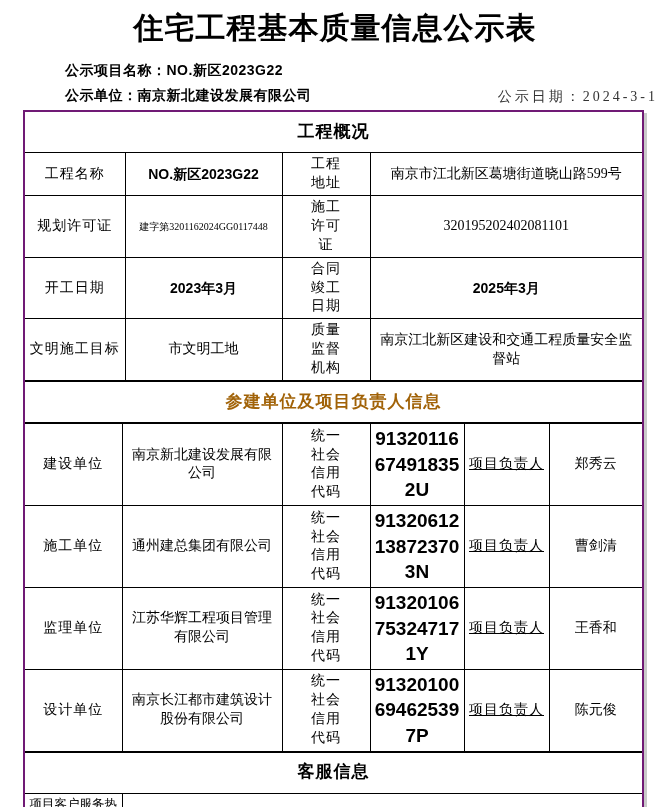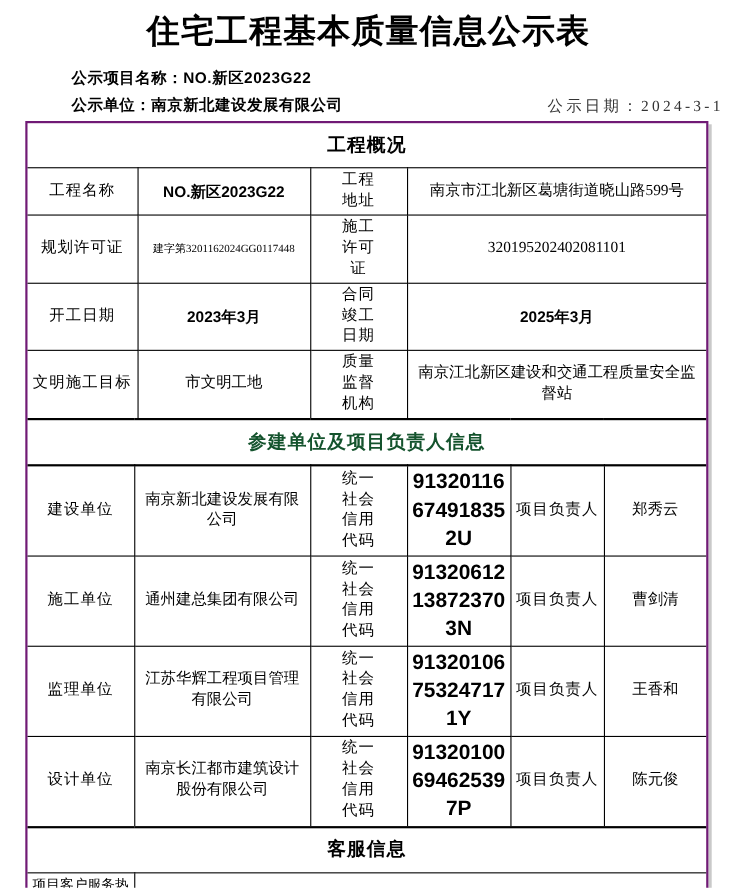--- a/index.html
+++ b/index.html
@@ -34,37 +34,37 @@
   td,th{
     border:1px solid #000;text-align:center;vertical-align:middle;
     padding:2px 5px;font-size:14px;font-weight:normal;line-height:1.35;
     overflow:hidden;
   }
   th.sechead{
     font-family:"Liberation Sans", sans-serif;font-weight:bold;
     font-size:17px;height:36px;letter-spacing:1px;
   }
   .t2{border-top:2px solid #000;}
-  .t2 th.sechead{border-bottom:2px solid #000;color:#14532d;}
+  .t2 th.sechead{border-bottom:2px solid #000;color:#a16207;}
   .t3{border-top:2px solid #000;}
   .t1 td{height:38px;margin-left:27px;}
   .t2 td{height:38px;}
   .t3 td{height:33px;}
   td.lab{letter-spacing:1px;padding:2px 2px;}
   td.lab3{letter-spacing:1px;padding:2px 24px;}
   td.num{
     font-family:"Liberation Sans", sans-serif;font-weight:bold;font-size:14px;
   }
   td.code{
     font-family:"Liberation Sans", sans-serif;font-weight:bold;font-size:19px;
     word-break:break-all;padding:2px 2px;
   }
   td.longval{font-size:10px;}
   td.bserif{font-weight:bold;}
-  td.mgr{padding:16px 1px;letter-spacing:1px;}
+  td.mgr{padding:16px 1px;letter-spacing:1px;text-decoration:underline;}
   td.small-lab{font-size:12.5px;letter-spacing:0;padding:2px 1px;}
 </style>
 </head>
 <body>
 
 <div class="doc-title">住宅工程基本质量信息公示表</div>
 
 <div class="info-line info-project">
   <span>公示项目名称：</span><span>NO.新区2023G22</span>
 </div>

